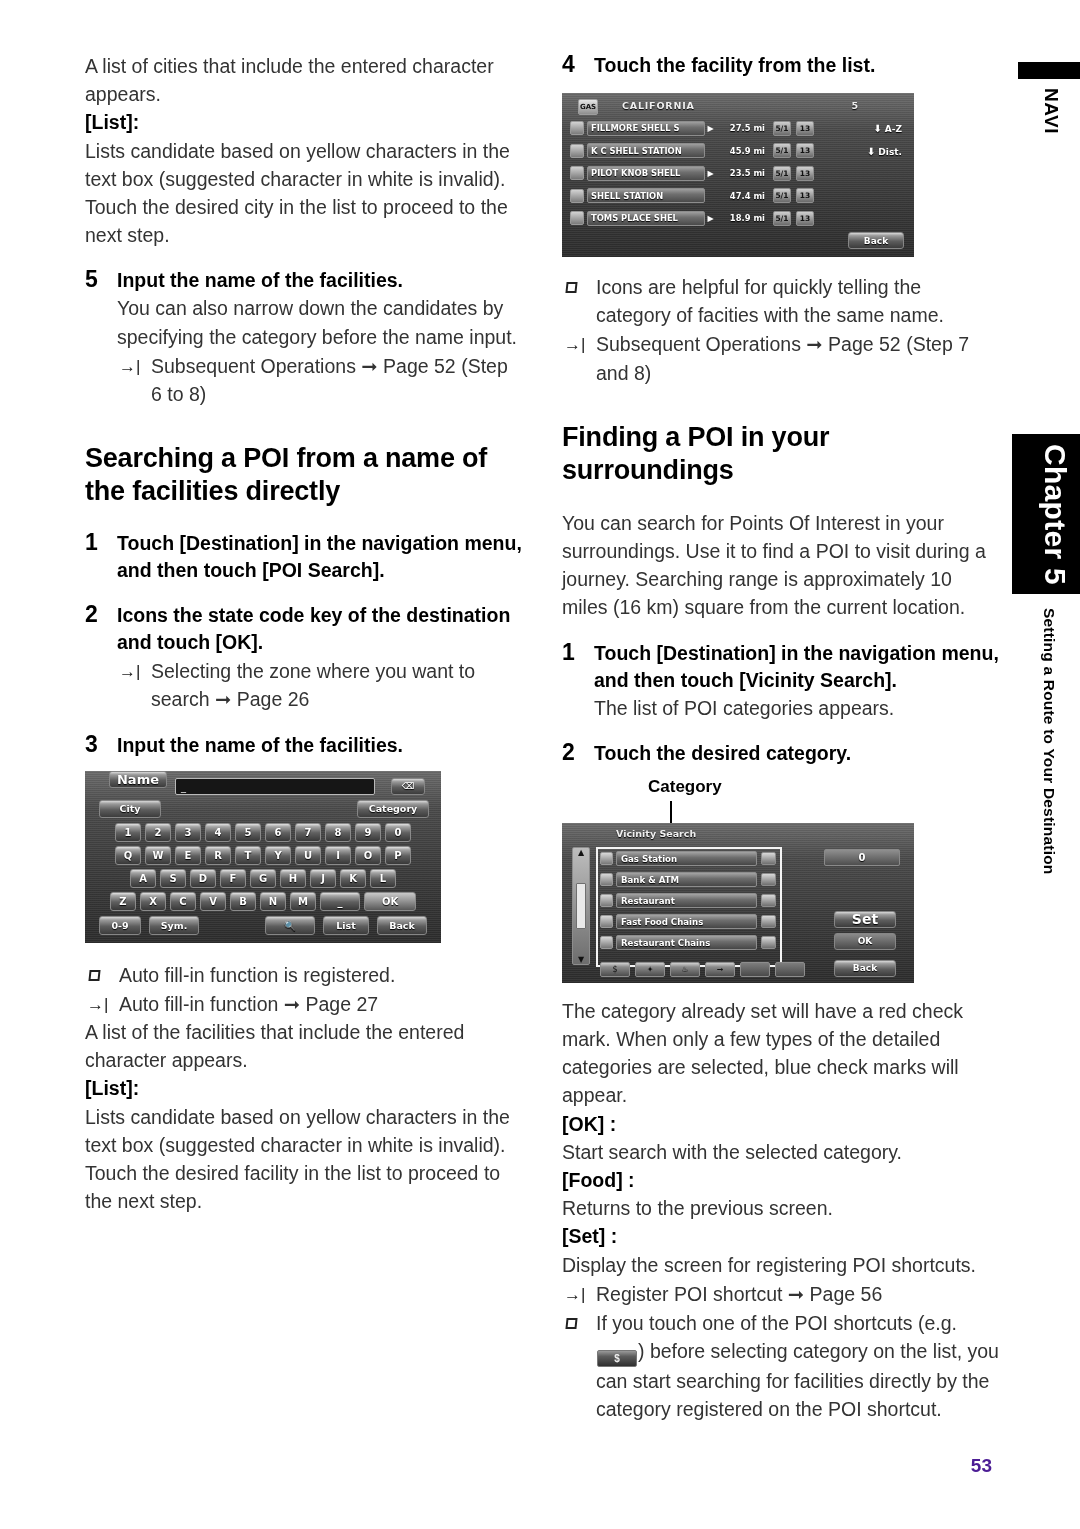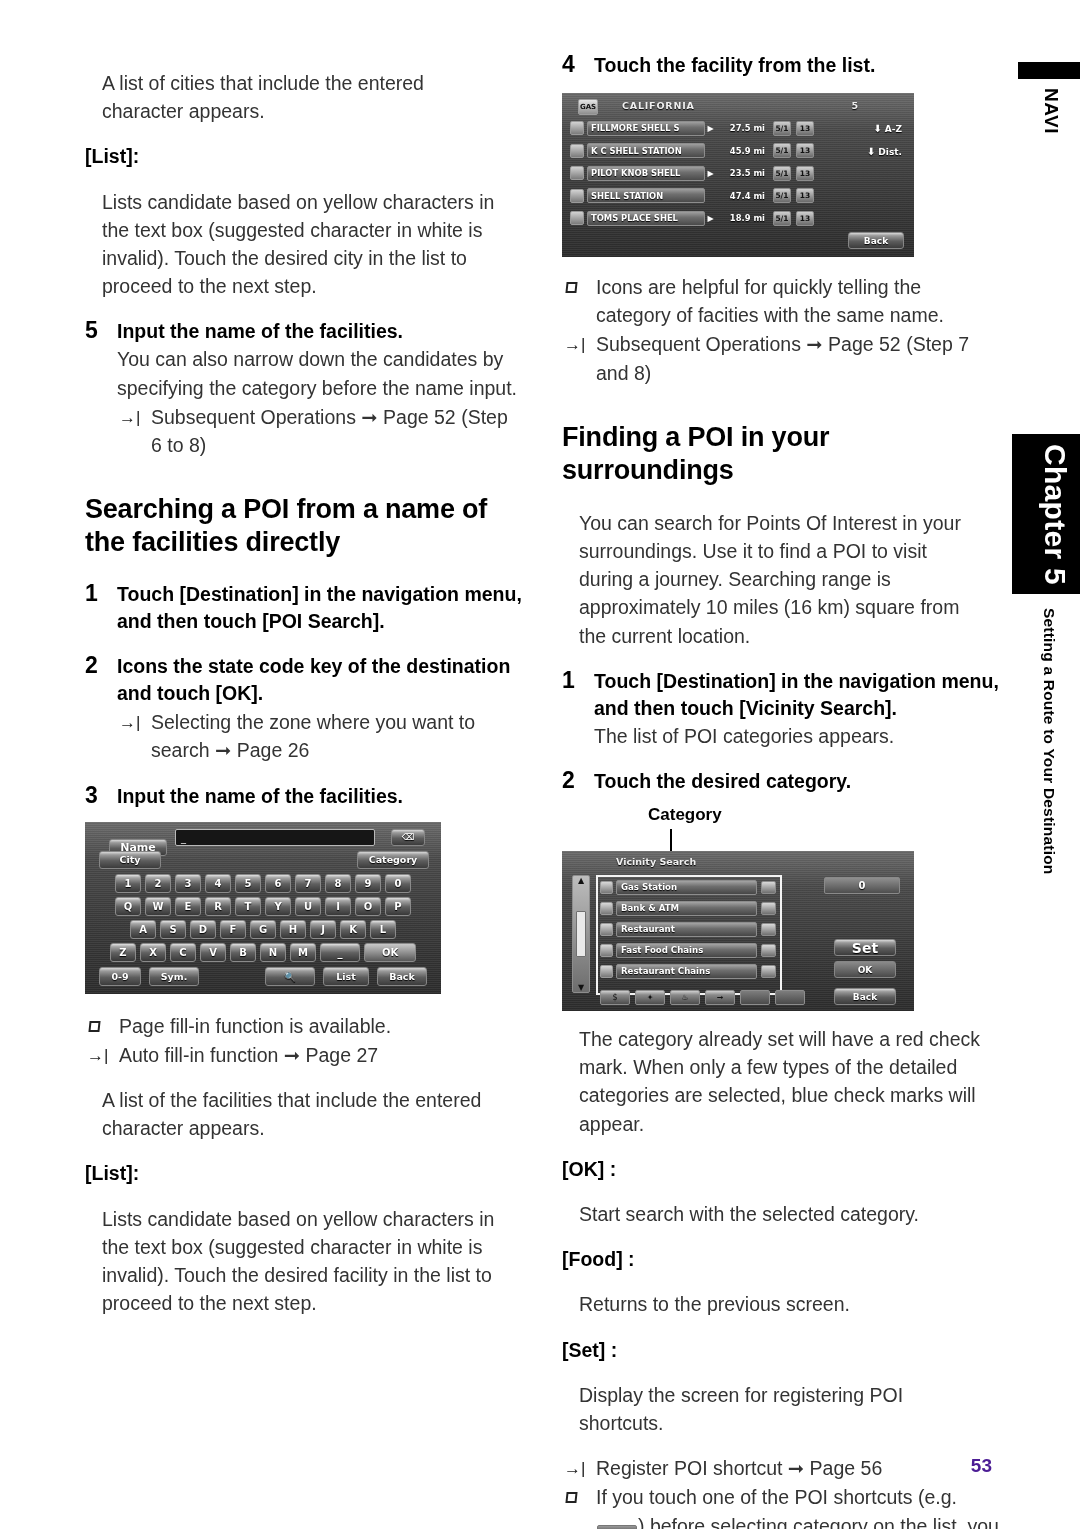--- a/index.html
+++ b/index.html
@@ -23,21 +23,21 @@
   }
   .col-left  { left:85px; }
   .col-right { left:562px; }
 
   
   .body-text {
     font-size:19.5px;
     line-height:28.2px;
     color:#333333;
     font-weight:400;
-    margin:17px;
+    margin:0;
   }
 
   .h2 {
     font-size:27px;
     line-height:33px;
     font-weight:bold;
     color:#000;
     margin:0;
     letter-spacing:-0.2px;
   }
@@ -153,21 +153,21 @@
             font-size:9px; font-weight:bold; color:#fff; text-shadow:0 1px 1px #000; }
   .fs-sort .dn{ margin-right:3px; font-size:10px; }
   .fs-back{
     position:absolute; right:10px; bottom:8px;
     width:56px;height:17px;font-size:9px; z-index:3;
   }
 
   
   #keyboard-shot{ width:356px; height:172px; margin-top:12px; }
   .kb-name-lbl{
-    position:absolute;left:24px;top:17px;width:58px;height:17px;font-size:11px;
+    position:absolute;left:24px;top:0;width:58px;height:17px;font-size:13px;
   }
   .kb-field{
     position:absolute;left:90px;top:7px;width:200px;height:17px;
     background:#161616;border:1px solid #b9b9b9;border-radius:2px;
     color:#e8e8e8;font-size:10px;display:flex;align-items:center;padding-left:5px;z-index:2;
   }
   .kb-del{
     position:absolute;right:16px;top:7px;width:34px;height:17px;font-size:9px;
   }
   .kb-city{ position:absolute;left:14px;top:29px;width:62px;height:18px;font-size:9.5px; }
@@ -408,21 +408,21 @@
         <div class="lcd-btn b kb-09">0-9</div>
         <div class="lcd-btn b kb-sym">Sym.</div>
         <div class="lcd-btn b kb-srch">🔍</div>
         <div class="lcd-btn b kb-list">List</div>
         <div class="lcd-btn b kb-bk">Back</div>
       </div>
     </div>
 
     <div class="note" style="margin-top:18px">
       <span class="mk sq"></span>
-      <p class="ntxt">Page fill-in function is available.</p>
+      <p class="ntxt">Auto fill-in function is registered.</p>
     </div>
     <div class="note">
       <span class="mk">→|</span>
       <p class="ntxt">Auto fill-in function ➞ Page 27</p>
     </div>
 
     <p class="body-text">A list of the facilities that include the entered character appears.</p>
     <p class="lbl-bold">[List]:</p>
     <p class="body-text">Lists candidate based on yellow characters in the text box (suggested character in white is invalid). Touch the desired facility in the list to proceed to the next step.</p>
   </div>

